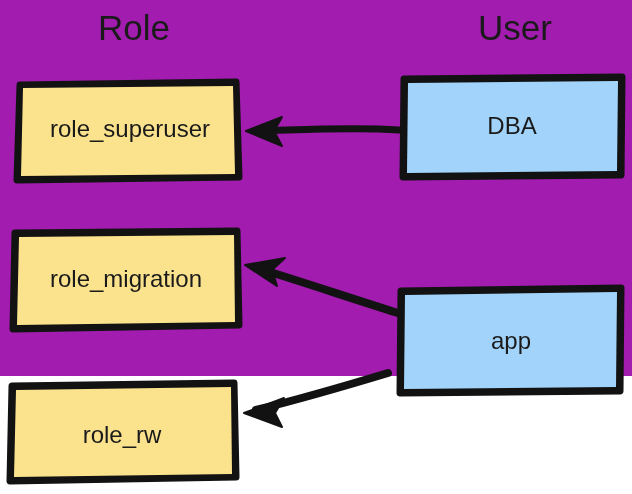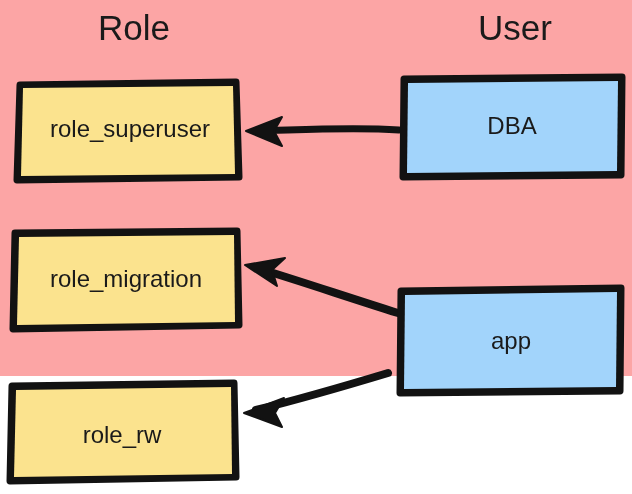--- a/index.html
+++ b/index.html
@@ -10,21 +10,21 @@
   body {
     width: 632px;
     height: 494px;
     overflow: hidden;
     font-family: "Liberation Sans", sans-serif;
   }
   #diagram-root {
     position: relative;
     width: 632px;
     height: 376px;
-    background: #fca5a5;
+    background: #a21caf;
   }
   svg.canvas {
     position: absolute;
     top: 0;
     left: 0;
     width: 632px;
     height: 494px;
     display: block;
   }
   text {

